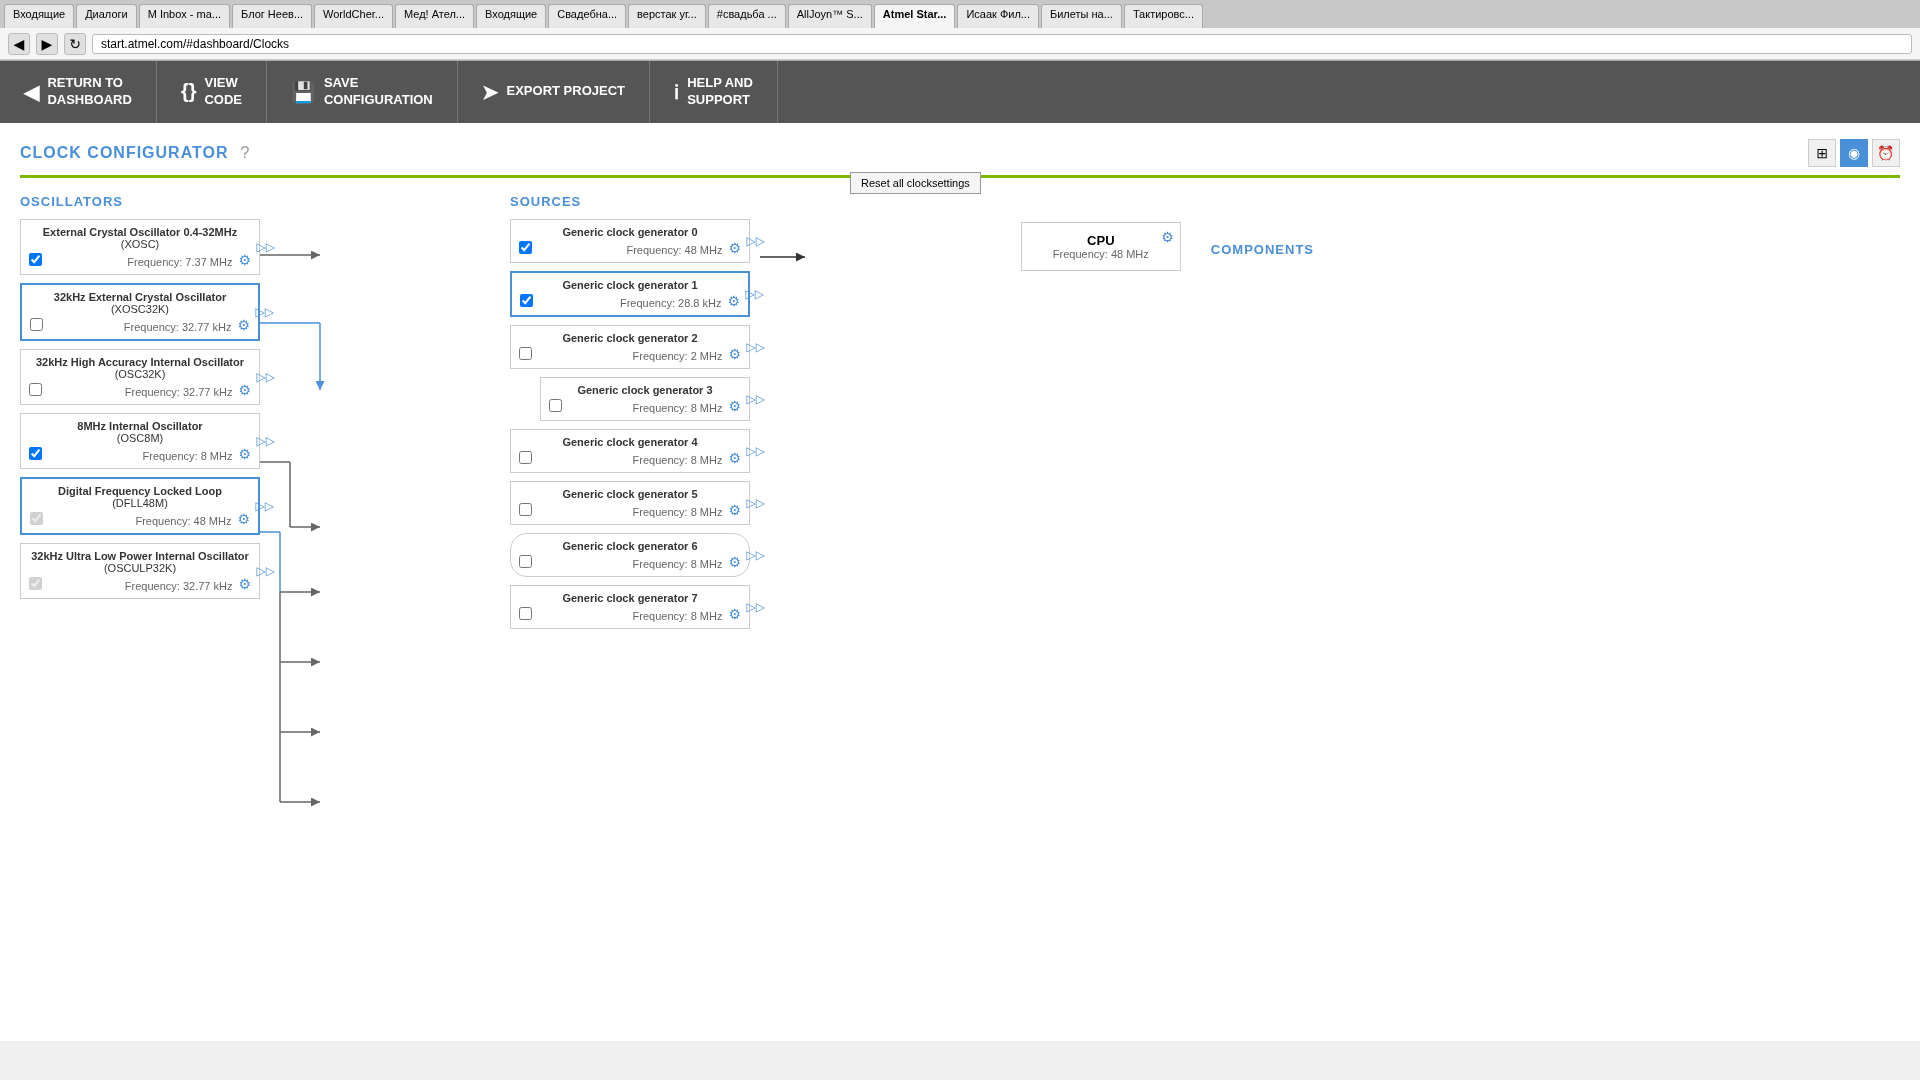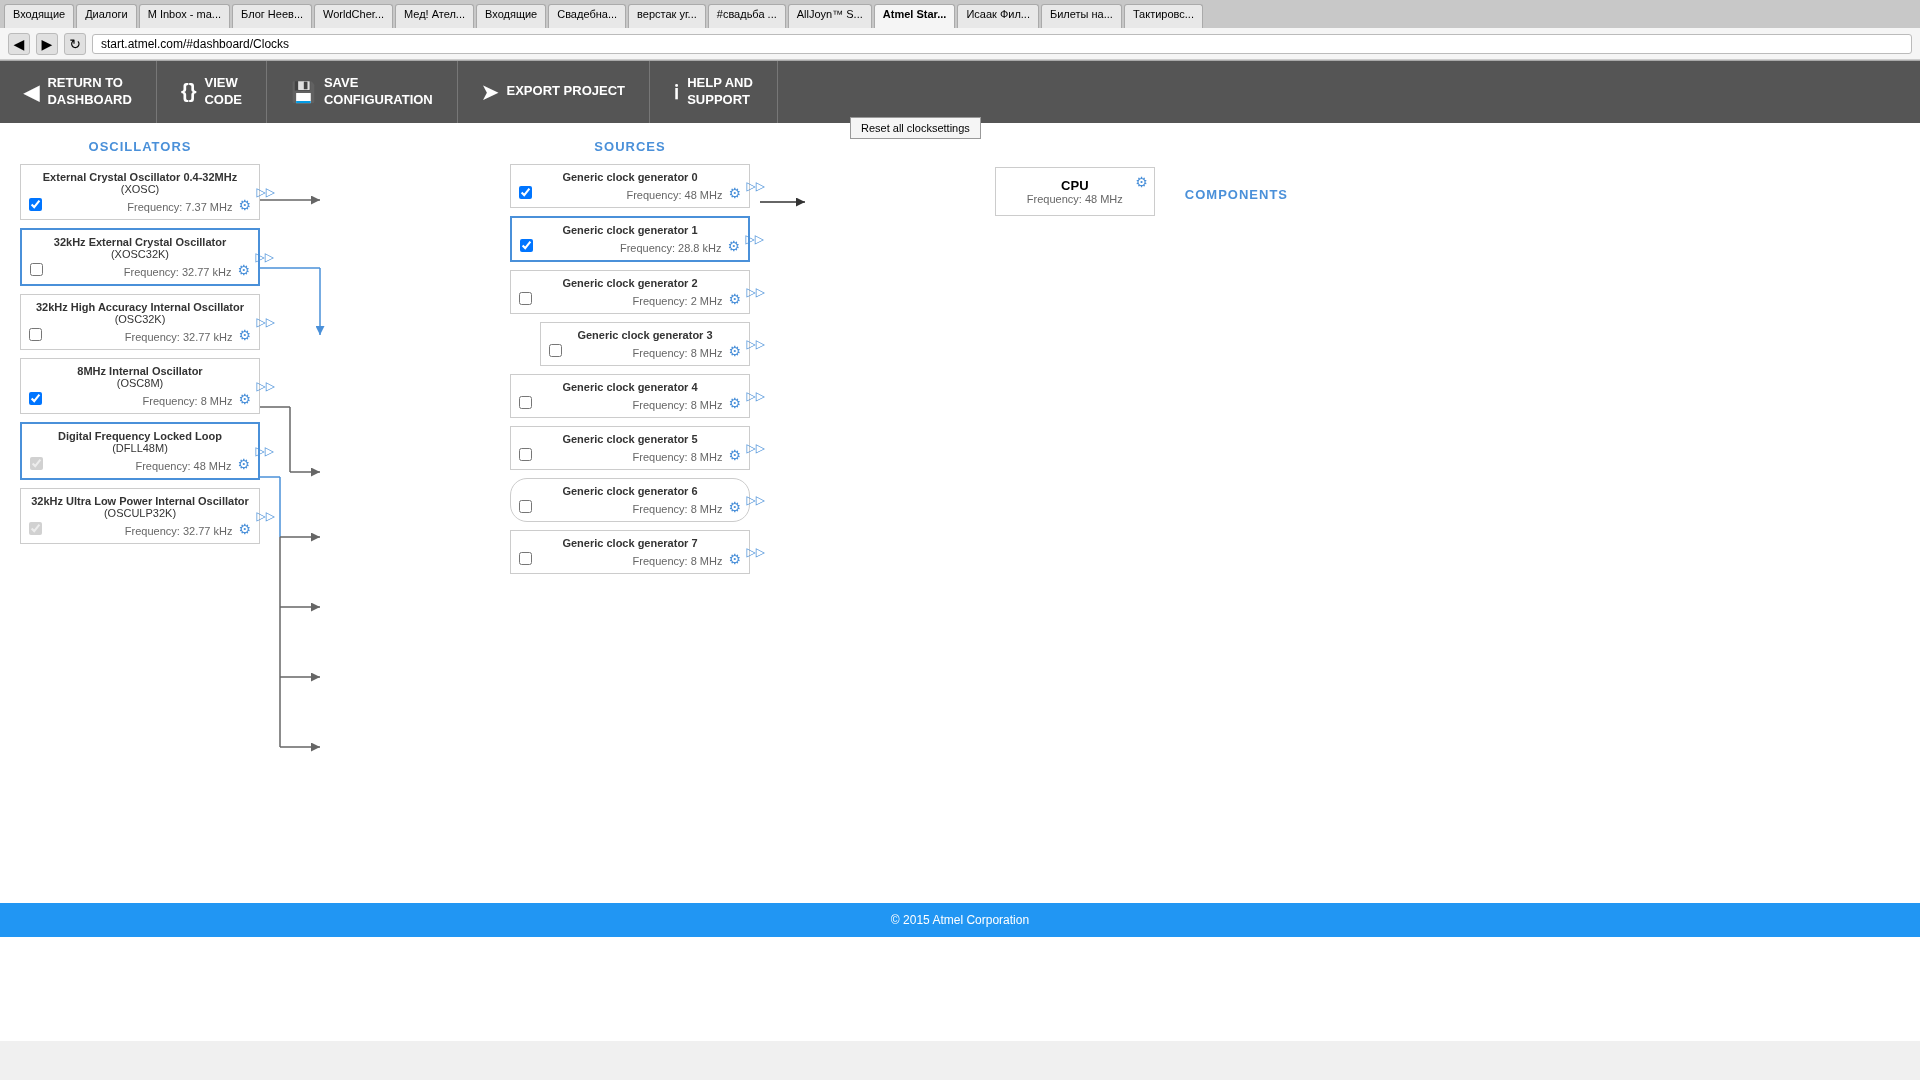--- a/index.html
+++ b/index.html
@@ -29,21 +29,21 @@
 
     
     .page-content { padding: 16px 20px; background: white; }
     .page-title-bar { display: flex; align-items: center; gap: 12px; margin-bottom: 16px; border-bottom: 3px solid #7ab800; padding-bottom: 8px; }
     .page-title { color: #4a90d9; font-size: 16px; font-weight: bold; letter-spacing: 1px; text-transform: uppercase; }
     .help-icon { color: #999; font-size: 16px; cursor: pointer; }
     .view-icons { display: flex; gap: 4px; margin-left: auto; }
     .view-icon-btn { width: 28px; height: 28px; border: 1px solid #ccc; background: #f0f0f0; cursor: pointer; display: flex; align-items: center; justify-content: center; font-size: 14px; }
     .view-icon-btn.active { background: #4a90d9; color: white; border-color: #4a90d9; }
 
-    .section-header { text-align: center; font-weight: bold; color: #4a90d9; font-size: 13px; margin-bottom: 10px; letter-spacing: 1px; }
+    .section-header { text-align: left; font-weight: bold; color: #4a90d9; font-size: 13px; margin-bottom: 10px; letter-spacing: 1px; }
 
     .oscillators-col { width: 240px; flex-shrink: 0; }
     .sources-col { width: 240px; flex-shrink: 0; margin-left: 120px; }
 
     .clock-box { border: 1px solid #ccc; background: white; margin-bottom: 8px; padding: 6px 8px; position: relative; }
     .clock-box.selected { border: 2px solid #4a90d9; }
     .clock-box-title { font-weight: bold; font-size: 11px; text-align: center; color: #333; }
     .clock-box-freq { color: #666; font-size: 11px; text-align: right; margin-top: 4px; }
     .clock-box-bottom { display: flex; align-items: center; justify-content: space-between; margin-top: 2px; }
     .gear-icon { color: #4a90d9; cursor: pointer; font-size: 14px; }
@@ -113,20 +113,29 @@
         <span style="white-space:pre-line;line-height:1.3;">EXPORT PROJECT</span>
       </div>
       <div class="toolbar-btn">
         <span class="toolbar-icon">ℹ</span>
         <span style="white-space:pre-line;line-height:1.3;">HELP AND
 SUPPORT</span>
       </div>
     </div>
 
   <div class="page-content">
+    <div class="page-title-bar">
+      <span class="page-title">CLOCK CONFIGURATOR</span>
+      <span class="help-icon">?</span>
+      <div class="view-icons">
+        <div class="view-icon-btn">⊞</div>
+        <div class="view-icon-btn active">◉</div>
+        <div class="view-icon-btn">⏰</div>
+      </div>
+    </div>
 
     <div class="diagram-wrapper">
       <div style="display:flex;gap:0;align-items:flex-start;position:relative;">
 
         <div class="oscillators-col">
           <div class="section-header">OSCILLATORS</div>
           <div id="oscillators-list">
               <div class="clock-box" style="position: relative;">
       <div class="clock-box-title">External Crystal Oscillator 0.4-32MHz<br><span style="font-weight:normal;">(XOSC)</span></div>
       <div class="clock-box-bottom">
@@ -300,33 +309,30 @@
             <line x1="0" y1="30" x2="45" y2="30" stroke="#333" stroke-width="1.5" marker-end="url(#arr2)"></line>
             <defs>
               <marker id="arr2" markerWidth="6" markerHeight="6" refX="6" refY="3" orient="auto">
                 <path d="M0,0 L6,3 L0,6 Z" fill="#333"></path>
               </marker>
             </defs>
           </svg>
 
           <button class="reset-btn" style="margin-left:30px;margin-top:-50px;margin-bottom:10px;">Reset all clocksettings</button>
 
-          <div style="margin-top:0;margin-left:14px;">
+          <div style="margin-top:0;margin-left:40px;">
             <div class="cpu-box" style="width:160px;position:relative;">
               <div class="cpu-title">CPU</div>
               <div class="cpu-freq">Frequency: 48 MHz</div>
               <span style="position:absolute;top:6px;right:6px;color:#4a90d9;cursor:pointer;font-size:14px;">⚙</span>
             </div>
           </div>
 
           <div style="margin-top:20px;margin-left:30px;">
             <div class="components-label">COMPONENTS</div>
           </div>
         </div>
 
       </div>
     </div>
   </div>
 
-  <div class="footer">
-    <span>© 2015 Atmel Corporation</span>
-  </div>
 </div>
 
 </body></html>

